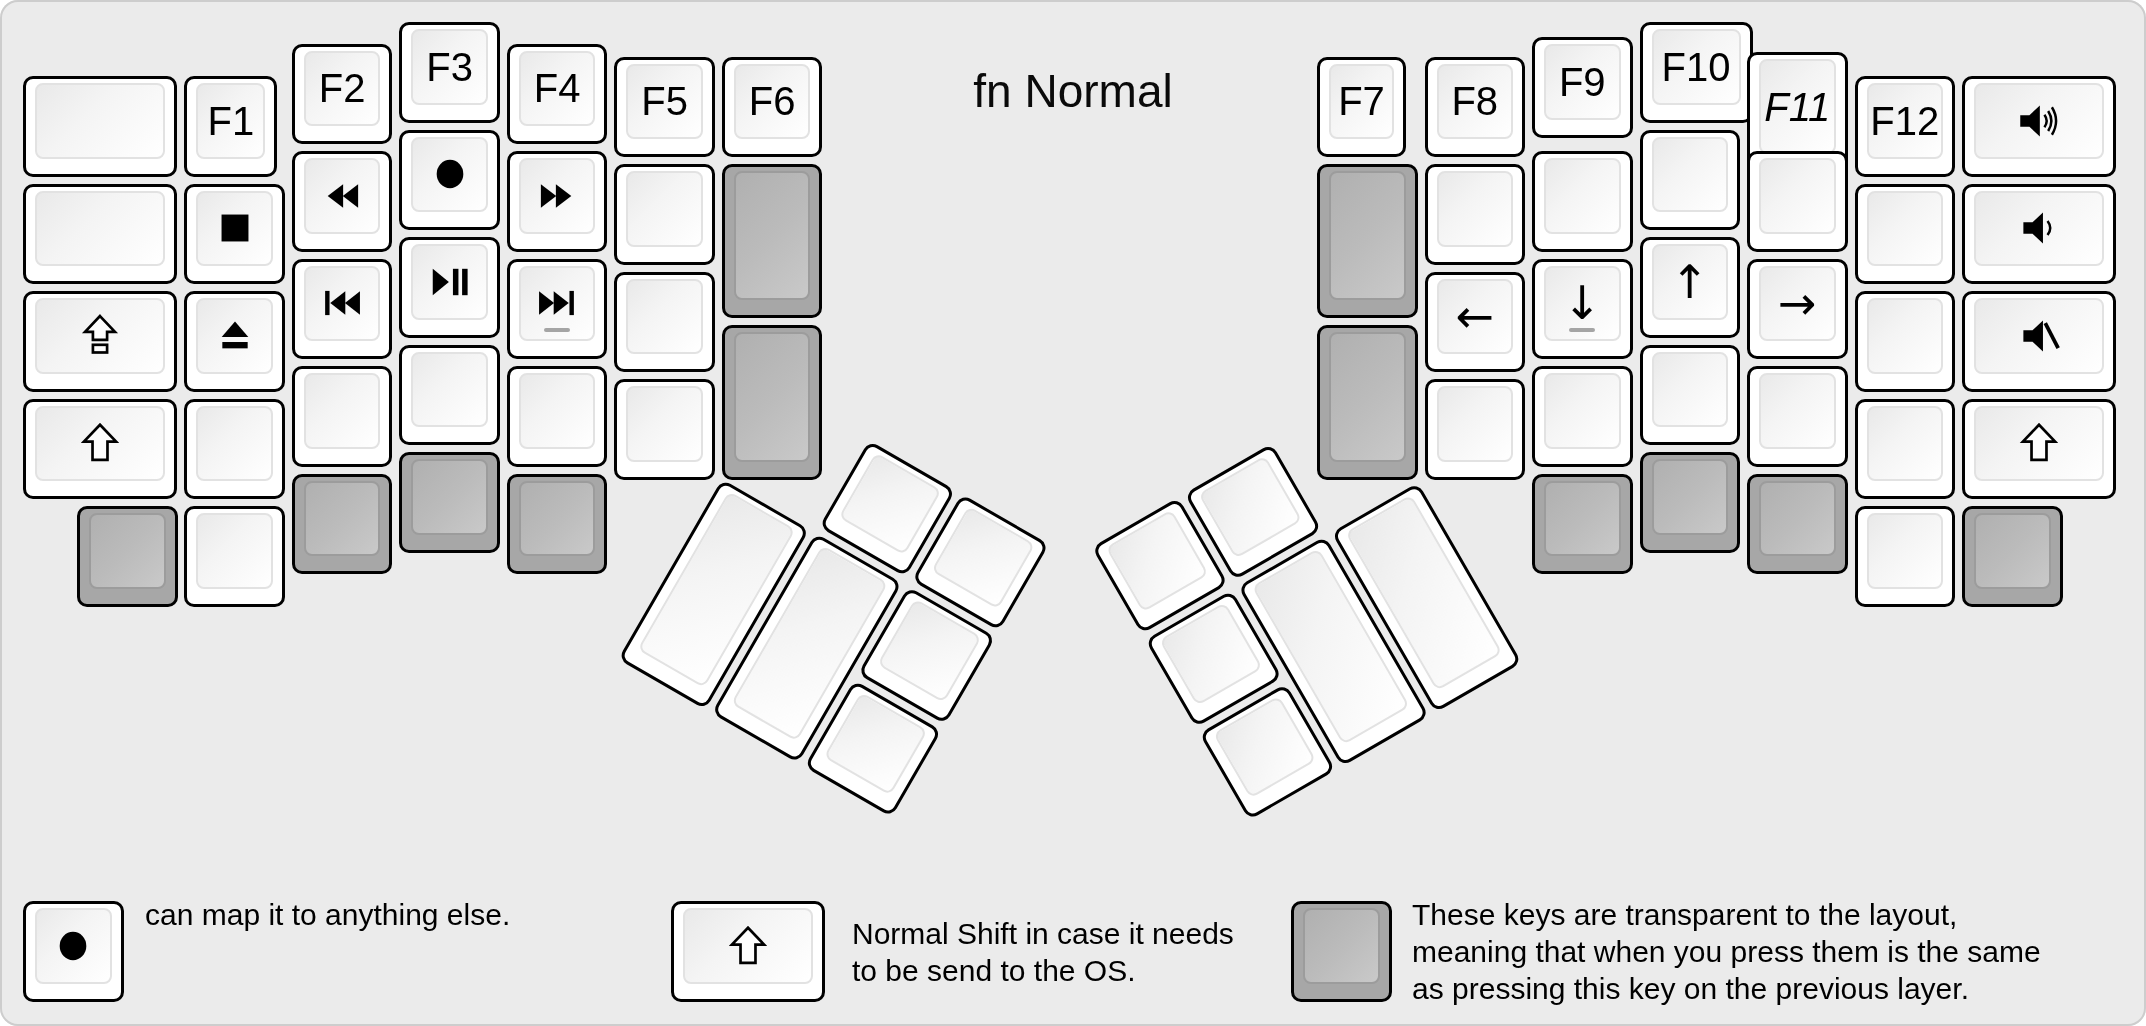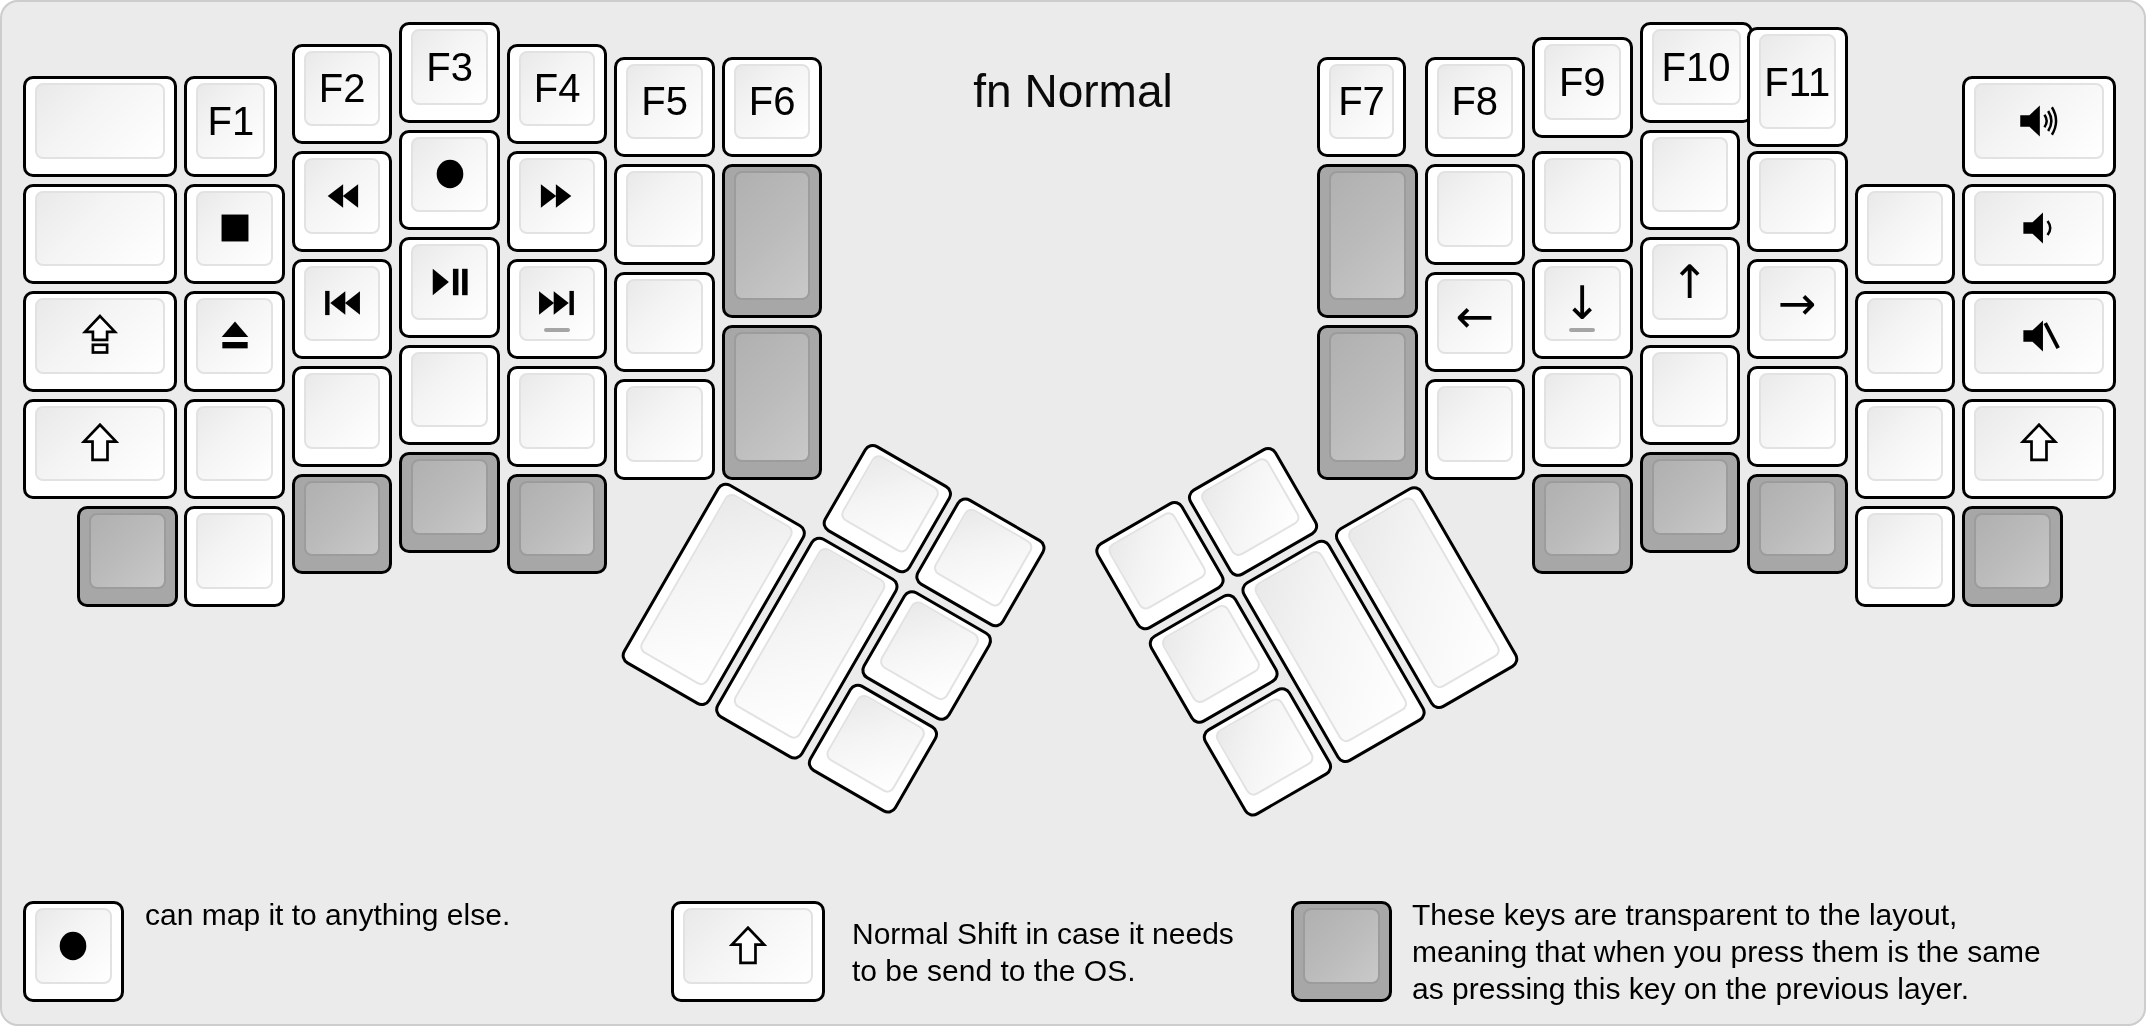--- a/index.html
+++ b/index.html
@@ -294,38 +294,43 @@
           <div class="cap">
             <span class="lbl arrow">↑</span>
           </div>
         </div>
         <div class="key" style="left: 1639.5px; top: 344.5px; width: 100.5px; height: 100.5px;">
           <div class="cap"></div>
         </div>
         <div class="key gray" style="left: 1639.5px; top: 452px; width: 100.5px; height: 100.5px;">
           <div class="cap"></div>
         </div>
-        <div class="key" style="left: 1747px; top: 27px; width: 100.5px; height: 120px;">
+        <div class="key" style="left: 1747px; top: 52px; width: 100.5px; height: 120px; font-style: italic;">
           <div class="cap">
             <span class="lbl">F11</span>
           </div>
         </div>
         <div class="key" style="left: 1747px; top: 151px; width: 100.5px; height: 100.5px;">
           <div class="cap"></div>
         </div>
         <div class="key" style="left: 1747px; top: 258.5px; width: 100.5px; height: 100.5px;">
           <div class="cap">
             <span class="lbl arrow">→</span>
           </div>
         </div>
         <div class="key" style="left: 1747px; top: 366px; width: 100.5px; height: 100.5px;">
           <div class="cap"></div>
         </div>
         <div class="key gray" style="left: 1747px; top: 473.5px; width: 100.5px; height: 100.5px;">
           <div class="cap"></div>
+        </div>
+        <div class="key" style="left: 1854.5px; top: 76px; width: 100.5px; height: 100.5px;">
+          <div class="cap">
+            <span class="lbl">F12</span>
+          </div>
         </div>
         <div class="key" style="left: 1854.5px; top: 183.5px; width: 100.5px; height: 100.5px;">
           <div class="cap"></div>
         </div>
         <div class="key" style="left: 1854.5px; top: 291px; width: 100.5px; height: 100.5px;">
           <div class="cap"></div>
         </div>
         <div class="key" style="left: 1854.5px; top: 398.5px; width: 100.5px; height: 100.5px;">
           <div class="cap"></div>
         </div>

